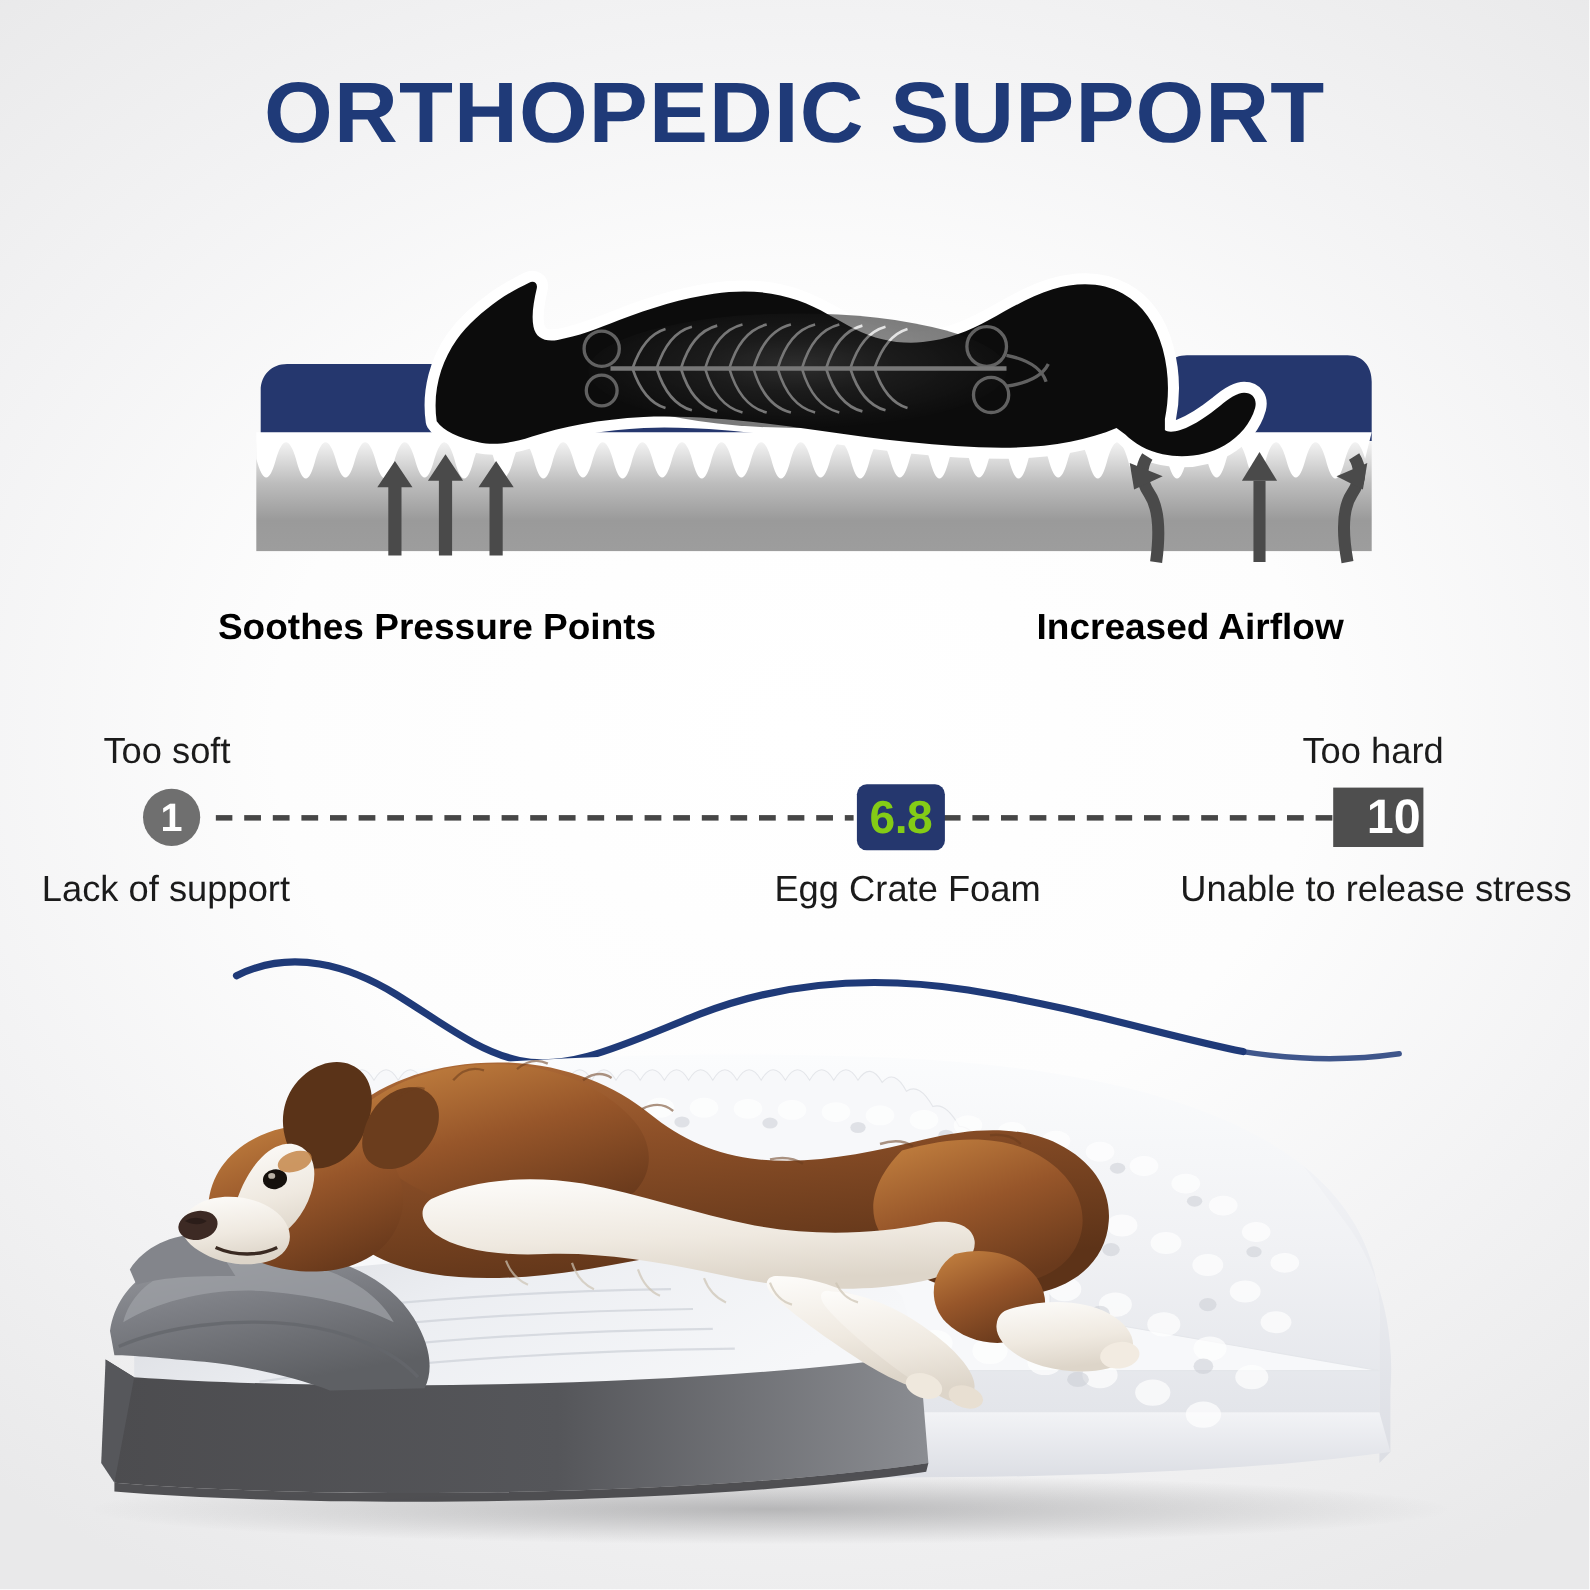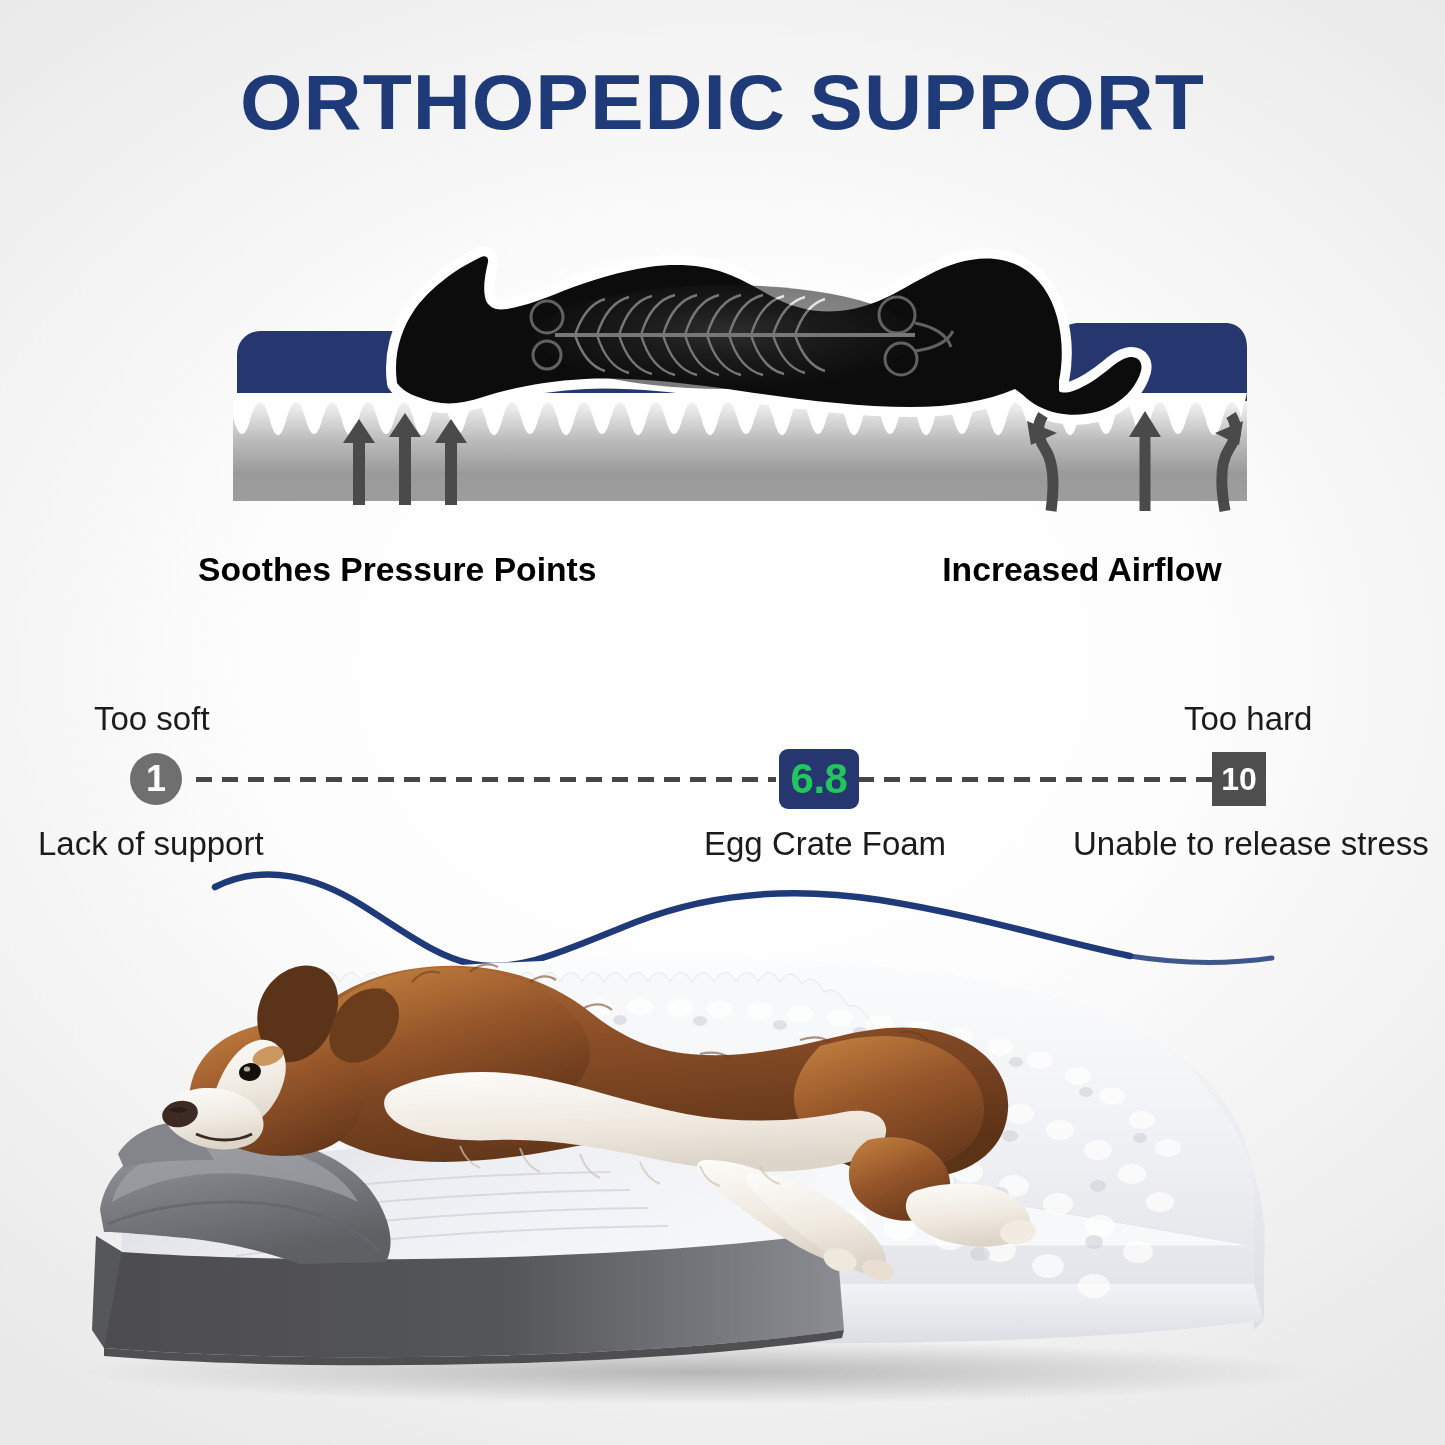--- a/index.html
+++ b/index.html
@@ -58,21 +58,21 @@
     line-height: 36px;
     font-weight: bold;
     color: #000000;
     white-space: nowrap;
     transform: scaleX(1.02);
   }
   #label-pressure { left: 202px; top: 552px; }
   #label-airflow  { left: 945px; top: 552px; }
 
   
-  #scale { position: absolute; left: 0; top: 691px; width: 1326px; height: 180px; }
+  #scale { position: absolute; left: 0; top: 655px; width: 1326px; height: 180px; }
 
   .scale-top, .scale-bottom {
     position: absolute;
     font-family: "Liberation Sans Narrow", "Liberation Sans", sans-serif;
     font-weight: normal;
     color: #1b1b1b;
     white-space: nowrap;
   }
   .scale-top    { font-size: 33px; line-height: 36px; top: 10px; }
   .scale-bottom { font-size: 33px; line-height: 36px; top: 135px; }
@@ -109,37 +109,37 @@
     font-size: 36px;
     font-weight: bold;
     display: flex; align-items: center; justify-content: center;
   }
   #marker-68 {
     position: absolute;
     left: 779px; top: 58px;
     width: 80px; height: 60px;
     border-radius: 9px;
     background: #25376e;
-    color: #22c55e;
+    color: #84cc16;
     font-family: "Liberation Sans Narrow", "Liberation Sans", sans-serif;
     font-size: 42px;
     font-weight: bold;
     display: flex; align-items: center; justify-content: center;
     letter-spacing: -0.5px;
   }
   #marker-10 {
     position: absolute;
     left: 1212px; top: 61px;
     width: 54px; height: 54px;
     background: #4e4e4e;
     color: #ffffff;
     font-family: "Liberation Sans Narrow", "Liberation Sans", sans-serif;
-    font-size: 32px;
+    font-size: 44px;
     font-weight: bold;
-    display: flex; align-items: center; justify-content: center;
+    display: flex; align-items: center; justify-content: center; padding-left: 28px;
   }
 
   
   #photo { position: absolute; left: 0; top: 860px; width: 1445px; height: 585px; }
   #photo svg { display: block; width: 1445px; height: 585px; }
 </style>
 </head>
 <body>
 
 <div id="canvas">

